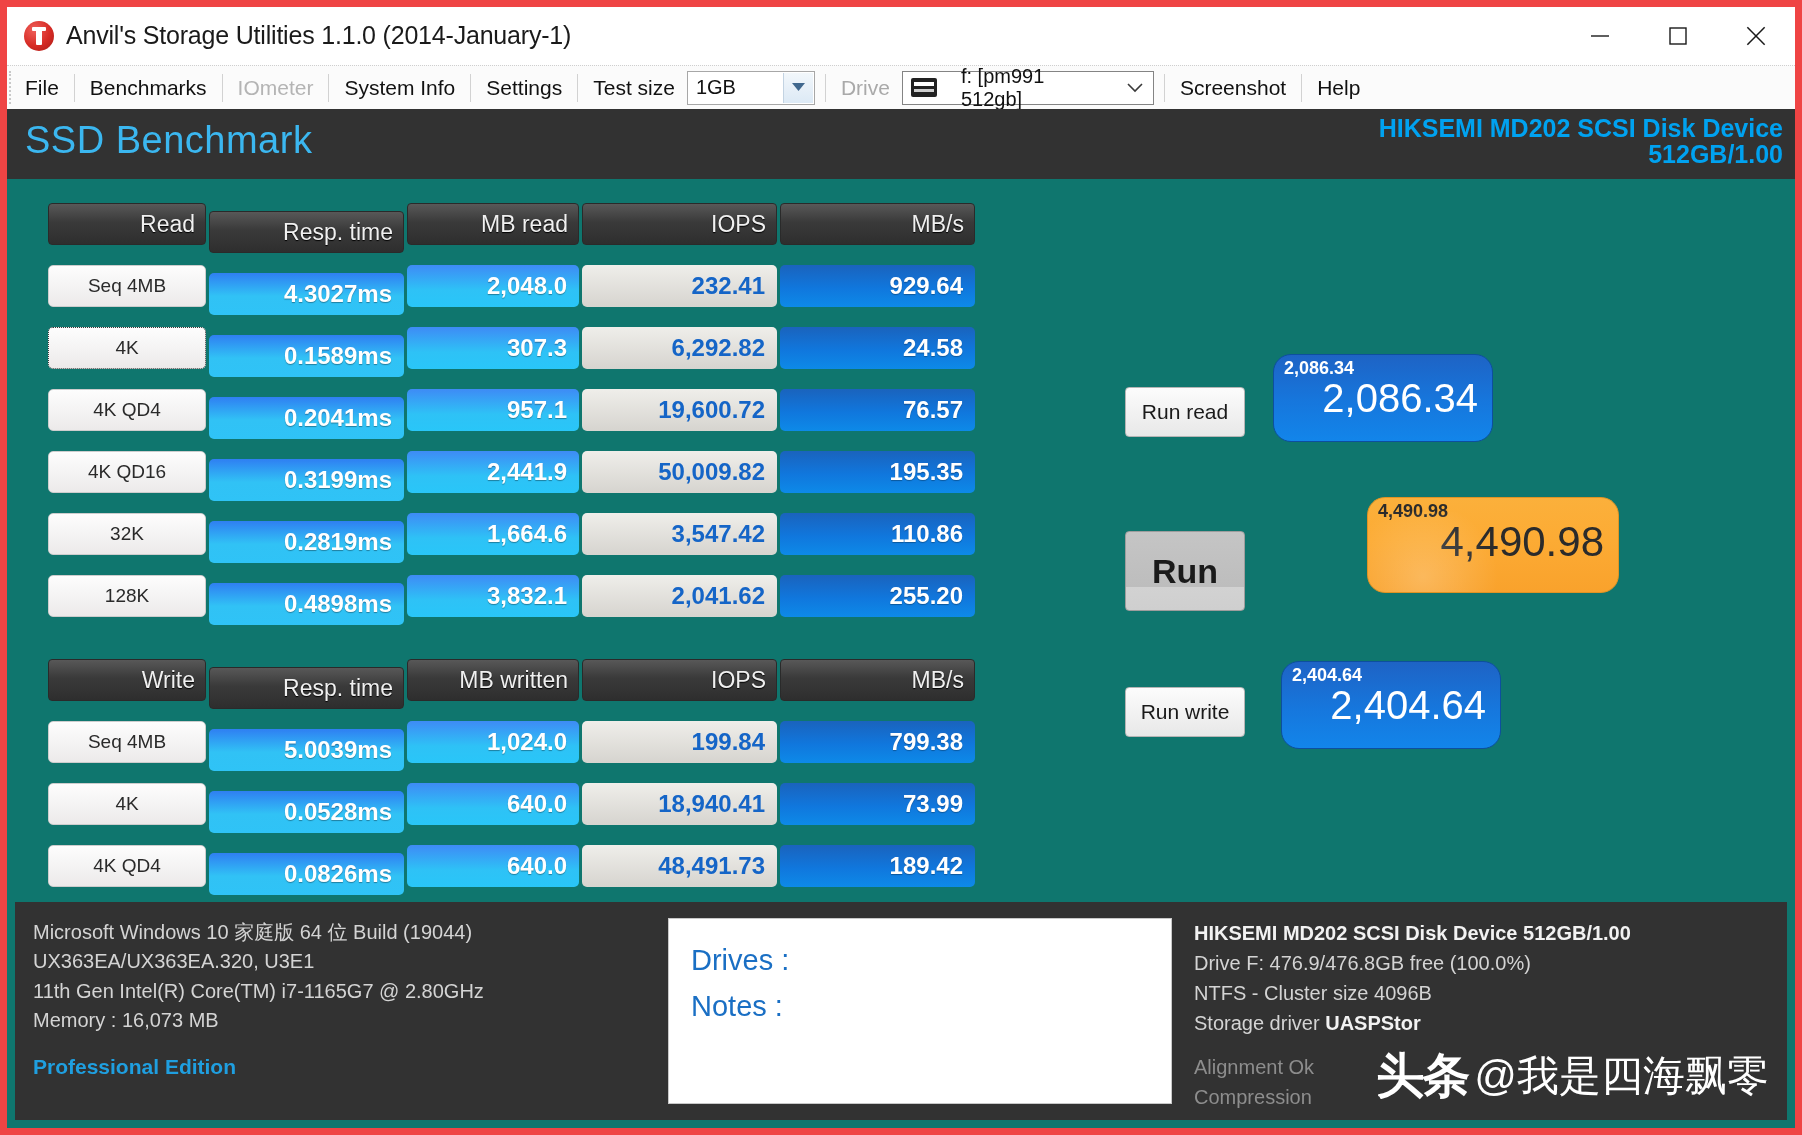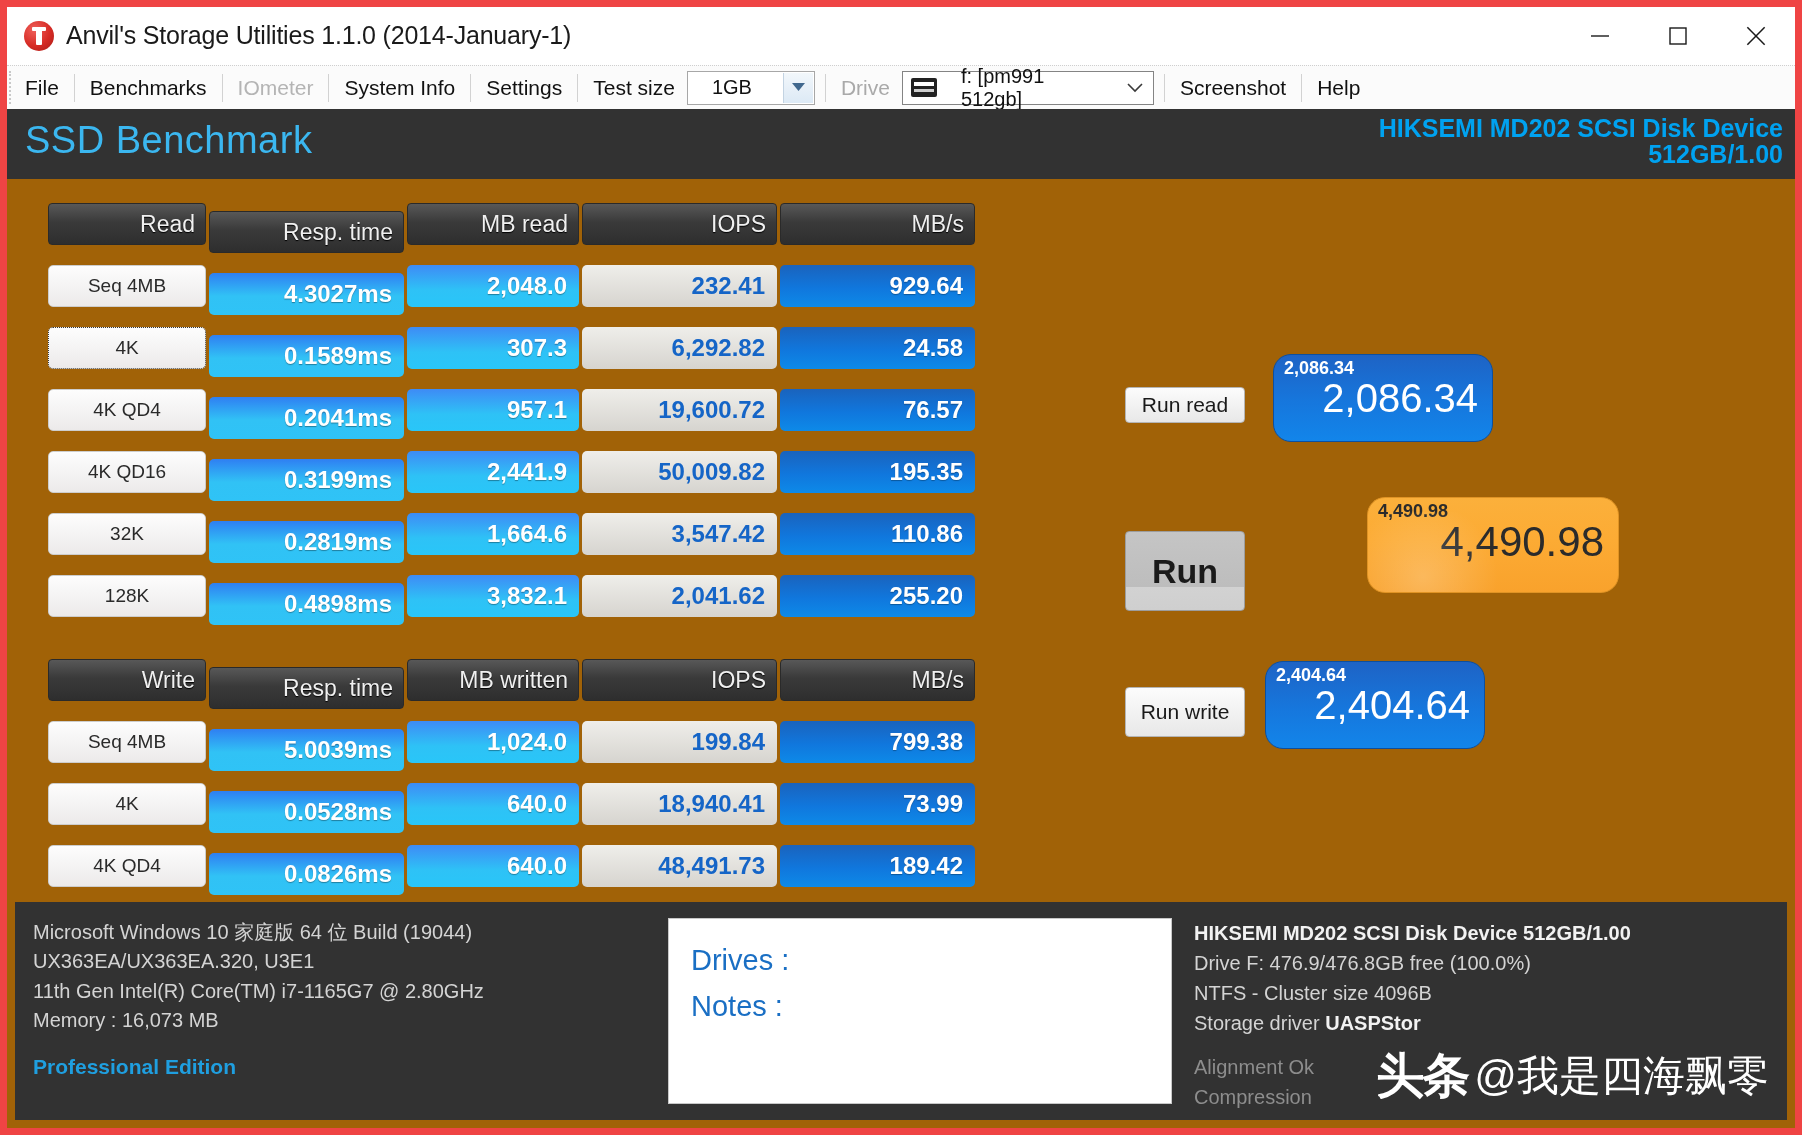--- a/index.html
+++ b/index.html
@@ -89,21 +89,21 @@
   .menu-label.dim { color: #a9a9a9; }
 
   .combo {
     height: 34px;
     border: 1px solid #a7a7a7;
     background: #ffffff;
     display: flex; align-items: center;
     font-size: 20px; color: #111;
     position: relative;
   }
-  .combo.testsize { width: 128px; padding-left: 24px; }
+  .combo.testsize { width: 128px; padding-left: 8px; }
   .combo .arrowbox {
     position: absolute; right: 1px; top: 1px; bottom: 1px;
     width: 30px;
     background: linear-gradient(#f2f7fb, #dce9f5);
     border-left: 1px solid #c3d3e2;
     display: flex; align-items: center; justify-content: center;
   }
   .combo.drive {
     width: 252px; padding-left: 8px; gap: 24px;
     border: 1px solid #848484;
@@ -148,21 +148,21 @@
     line-height: 1.05;
   }
   .dev-cap {
     color: #00a2f0; font-size: 25px; font-weight: bold;
     line-height: 1.05;
   }
 
   
   .body-area {
     flex: 1 1 auto;
-    background: #a16207;
+    background: #0f766e;
     position: relative;
     padding: 22px 0 10px 0;
   }
   .grid-wrap {
     position: absolute; left: 38px; top: 224px;
   }
   .tbl { border-collapse: separate; border-spacing: 3px 4px; }
   .tbl td { padding: 0; }
 
   .cell {
@@ -230,21 +230,21 @@
     width: 660px; height: 650px;
   }
   .btn {
     background: linear-gradient(#fcfcfc, #e8e8e8);
     border: 1px solid #b5b5b5;
     border-radius: 4px;
     display: flex; align-items: center; justify-content: center;
     color: #1a1a1a;
     position: absolute;
   }
-  .btn-runread { left: 0; top: 196px; width: 120px; height: 36px; font-size: 21px; }
+  .btn-runread { left: 0; top: 196px; width: 120px; height: 50px; font-size: 21px; }
   .btn-runwrite { left: 0; top: 496px; width: 120px; height: 50px; font-size: 21px; }
   .btn-run {
     left: 0; top: 340px; width: 120px; height: 80px;
     font-size: 34px; font-weight: bold;
     background: linear-gradient(#c5c5c5 0%, #bdbdbd 70%, #d2d2d2 70%, #cfcfcf 100%);
     border: 1px solid #9d9d9d;
   }
 
   .score {
     position: absolute;
@@ -259,21 +259,21 @@
     font-size: 40px; font-weight: normal;
     text-align: right; line-height: 1.05;
   }
   .score.read {
     left: 148px; top: 163px; width: 220px; height: 88px;
     background: linear-gradient(#1e63c5, #1677dd 55%, #1285ea);
     border: 1px solid #0d4f9e;
   }
   .score.read .small, .score.read .big { color: #ffffff; }
   .score.write {
-    left: 140px; top: 470px; width: 220px; height: 88px;
+    left: 156px; top: 470px; width: 220px; height: 88px;
     background: linear-gradient(#1e63c5, #1677dd 55%, #1285ea);
     border: 1px solid #0d4f9e;
   }
   .score.write .small, .score.write .big { color: #ffffff; }
   .score.total {
     left: 242px; top: 306px; width: 252px; height: 96px;
     background: linear-gradient(#fbb03b, #fcab34 45%, #f9a22c);
     border: 1px solid #e09324;
     overflow: hidden;
   }

